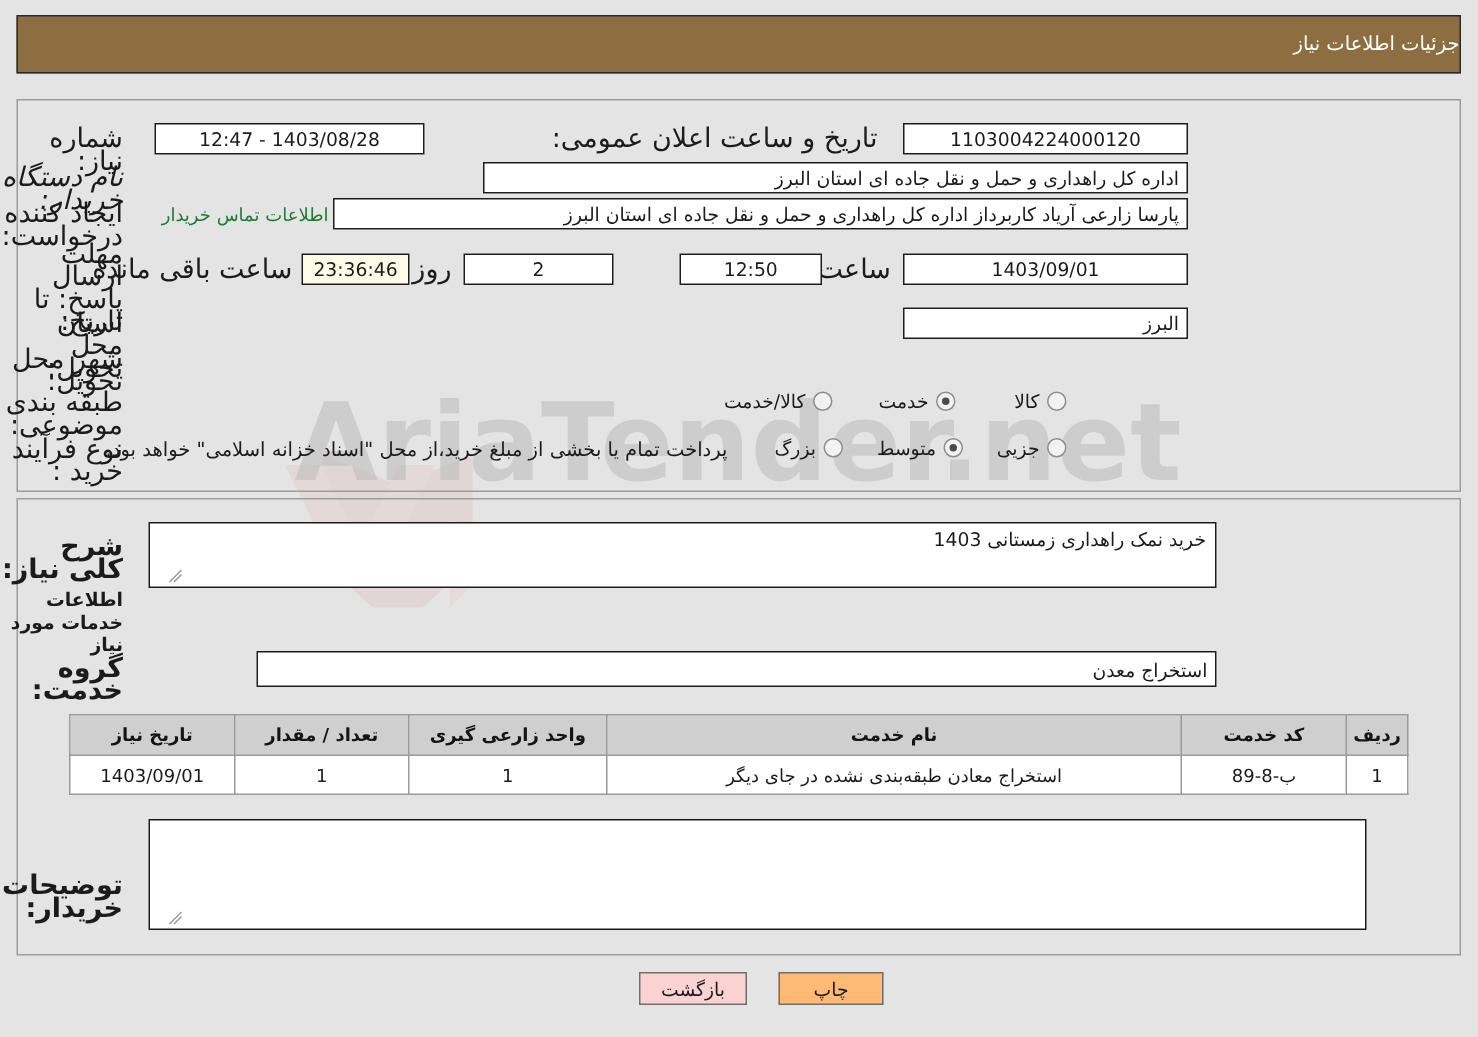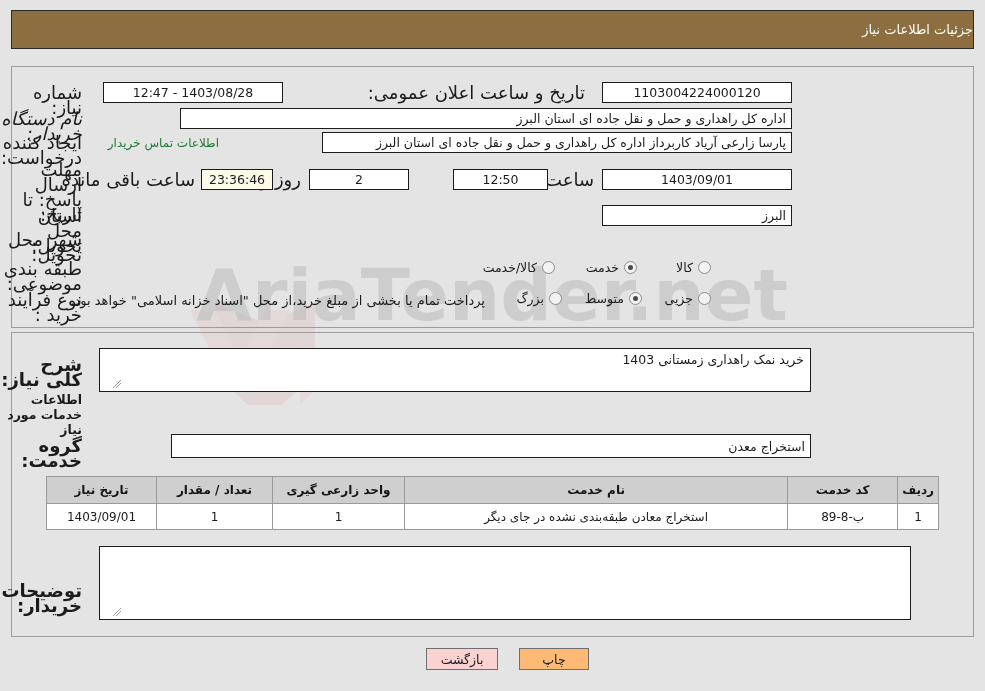--- a/index.html
+++ b/index.html
@@ -225,24 +225,24 @@
 
   <div class="panel" id="panel-top"></div>
   <div class="panel" id="panel-mid"></div>
 
   <div class="lbl" style="right:903px; top:85px;">شماره نیاز:</div>
   <div class="fld center" style="right:193px; top:82px; width:190px;">1103004224000120</div>
   <div class="lbl" style="right:400px; top:85px;">تاریخ و ساعت اعلان عمومی:</div>
   <div class="fld center" style="right:702px; top:82px; width:180px;">1403/08/28 - 12:47</div>
 
   <div class="lbl" style="right:903px; top:111px;font-style:italic;">نام دستگاه خریدار:</div>
-  <div class="fld right" style="right:193px; top:108px; width:612px;">اداره کل راهداری و حمل و نقل جاده ای استان البرز</div>
+  <div class="fld right" style="right:193px; top:108px; width:470px;">اداره کل راهداری و حمل و نقل جاده ای استان البرز</div>
 
   <div class="lbl" style="right:903px; top:135px;">ایجاد کننده درخواست:</div>
-  <div class="fld right" style="right:193px; top:132px; width:470px;">پارسا زارعی آریاد کاربرداز اداره کل راهداری و حمل و نقل جاده ای استان البرز</div>
+  <div class="fld right" style="right:193px; top:132px; width:570px;">پارسا زارعی آریاد کاربرداز اداره کل راهداری و حمل و نقل جاده ای استان البرز</div>
   <a class="link" style="right: 766px; top: 136px; color: rgb(29, 122, 51);">اطلاعات تماس خریدار</a>
 
   <div class="lbl" style="right:903px; top:162px; width:84px;">مهلت ارسال پاسخ: تا تاریخ:</div>
   <div class="fld center" style="right:193px; top:169px; width:190px;">1403/09/01</div>
   <div class="lbl" style="right:391px; top:172px;">ساعت</div>
   <div class="fld center" style="right:437px; top:169px; width:95px;">12:50</div>
   <div class="fld center" style="right:576px; top:169px; width:100px;">2</div>
   <div class="lbl" style="right:684px; top:172px;">روز و</div>
   <div class="fld timer" style="right: 712px; top: 169px; width: 72px; background: rgb(251, 251, 232);">23:36:46</div>
   <div class="lbl" style="right:790px; top:172px;">ساعت باقی مانده</div>

